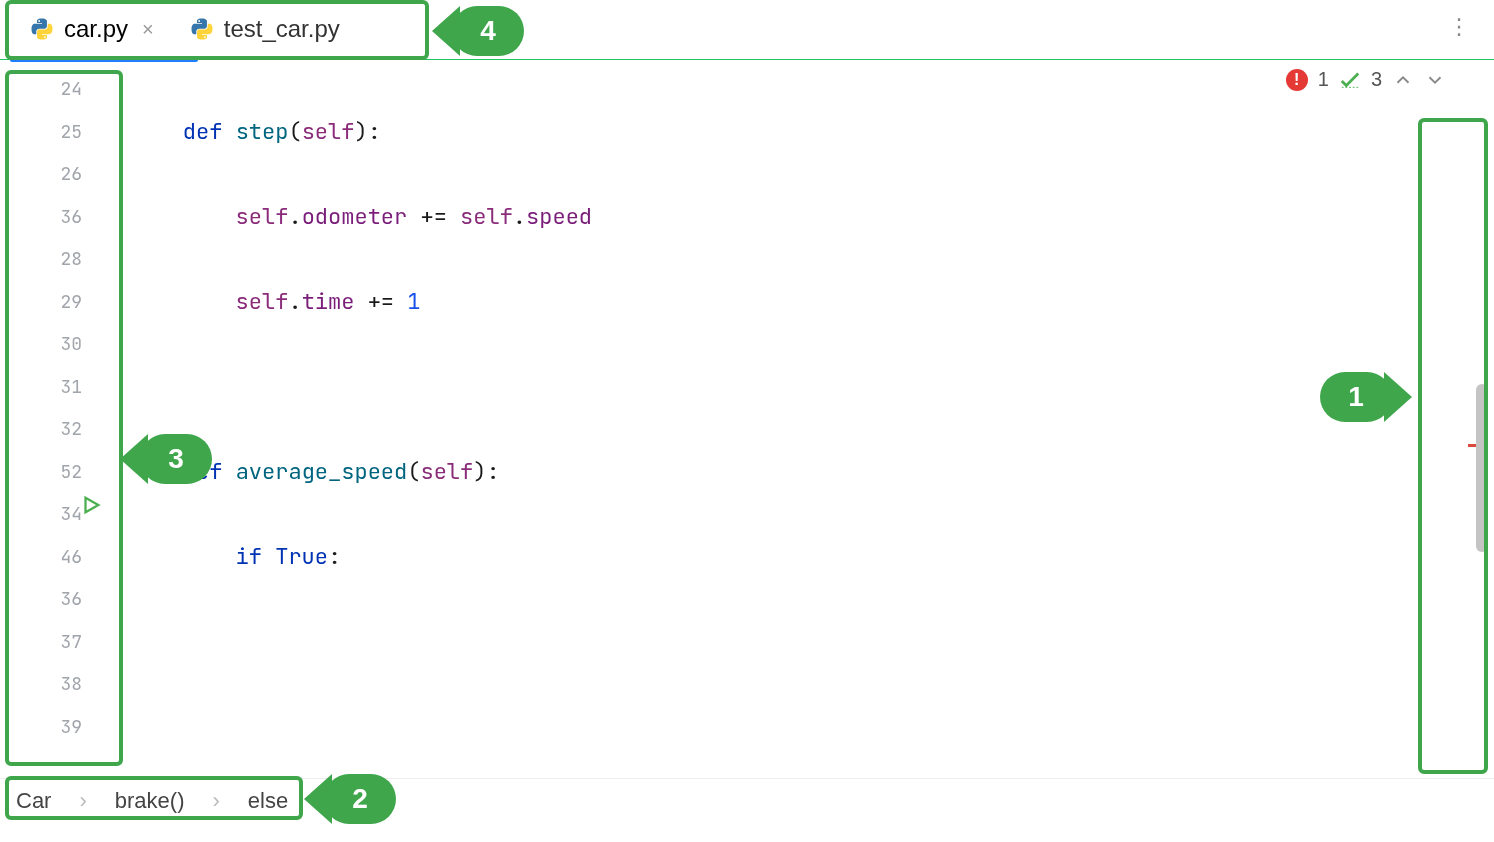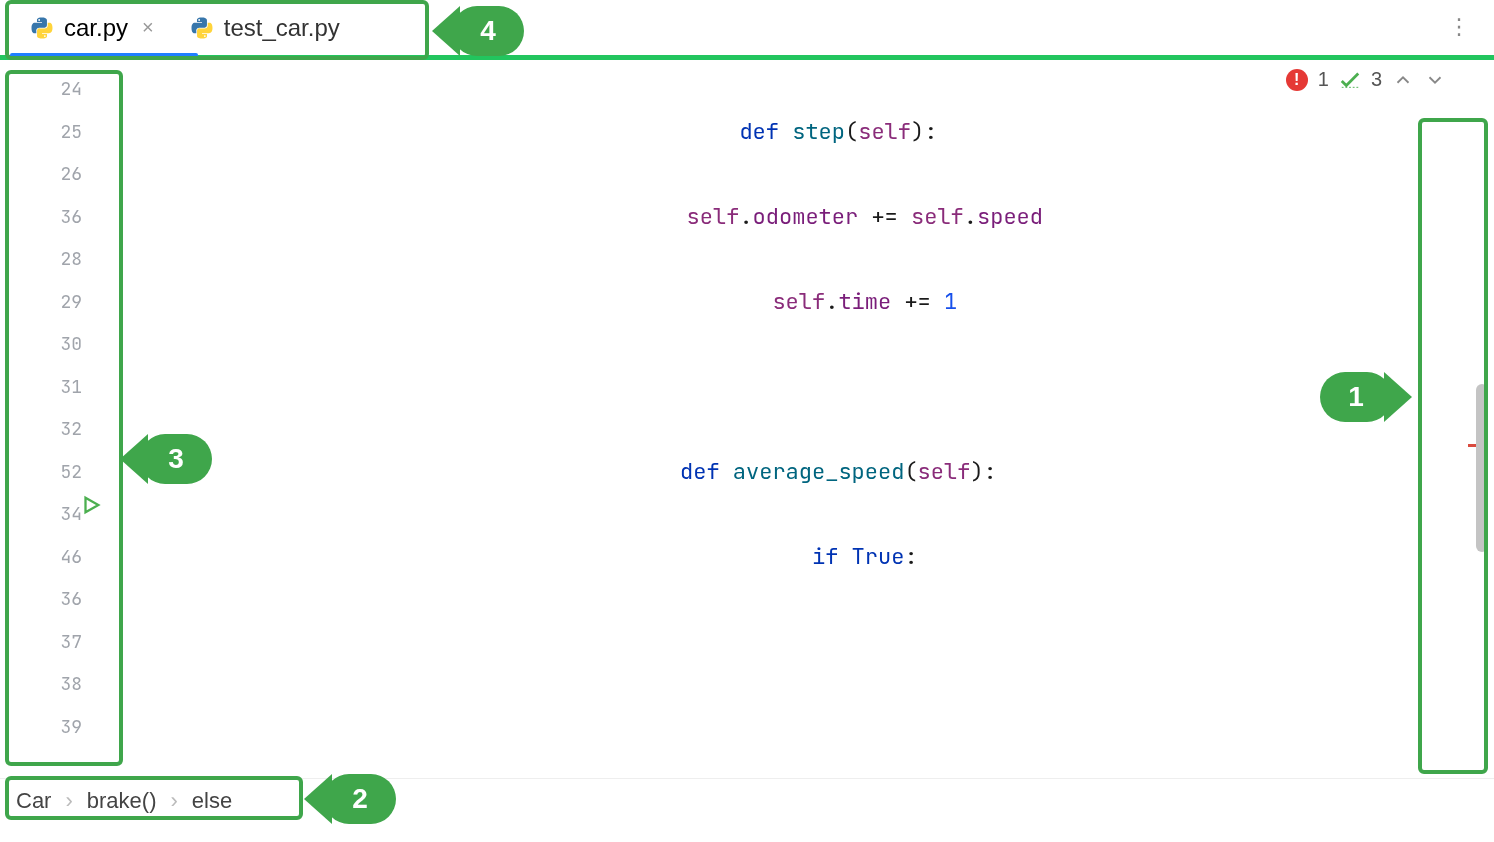--- a/index.html
+++ b/index.html
@@ -1,41 +1,41 @@
 <!DOCTYPE html>
 <html><head>
 <meta charset="utf-8">
 <style>
 * { box-sizing: border-box; margin: 0; padding: 0; }
 body { font-family: -apple-system, BlinkMacSystemFont, "Segoe UI", sans-serif; width: 1494px; height: 842px; background: #fff; overflow: hidden; position: relative; }
-.tabbar { height: 60px; display: flex; align-items: center; border-bottom: 5px solid #22c55e; padding-left: 12px; position: relative; }
+.tabbar { height: 60px; display: flex; align-items: flex-end; border-bottom: 1px solid #22c55e; padding-left: 12px; position: relative; }
 .tab { display: flex; align-items: center; padding: 0 18px; height: 60px; font-size: 24px; color: #333; position: relative; cursor: pointer; }
 .tab.active { color: #000; }
 .active-underline { position: absolute; left: 10px; width: 188px; height: 5px; background: #1f7fff; bottom: -3px; border-radius: 2px; }
 .python-icon { width: 24px; height: 24px; margin-right: 10px; }
 .close-x { margin-left: 14px; color: #999; font-size: 20px; }
 .more-btn { position: absolute; right: 22px; top: 14px; color: #888; font-size: 22px; letter-spacing: 2px; }
 .editor-wrap { position: relative; height: 718px; }
 .editor { display: flex; height: 100%; }
 .gutter { width: 100px; text-align: right; padding-right: 18px; color: #a0a4ab; font-family: "JetBrains Mono","Menlo","Consolas",monospace; font-size: 18px; line-height: 42.5px; padding-top: 8px; user-select: none; }
 .gutter-extra { width: 30px; position: relative; }
 .run-icon { position: absolute; top: 434px; left: -20px; }
 .run-icon svg { width: 22px; height: 22px; }
 .code { flex: 1; font-family: "JetBrains Mono","Menlo","Consolas",monospace; font-size: 22px; line-height: 42.5px; padding-top: 8px; white-space: pre; color: #1a1a1a; }
-.code .line { height: 42.5px; text-align: center; }
+.code .line { height: 42.5px; }
 .kw { color: #0033b3; }
 .fn { color: #00657f; }
 .param { color: #8a2c7a; }
 .prop { color: #7a1e7a; }
 .num { color: #1750eb; }
 .err { text-decoration: underline wavy #e53935; text-decoration-skip-ink: none; }
 .inspections { position: absolute; top: 8px; right: 48px; display: flex; align-items: center; gap: 10px; font-size: 20px; color: #555; }
 .inspections svg { width: 22px; height: 22px; }
 .err-circle { background: #e53935; color: #fff; border-radius: 50%; width: 22px; height: 22px; display: inline-flex; align-items: center; justify-content: center; font-weight: bold; font-size: 16px; }
-.breadcrumb { height: 44px; display: flex; align-items: center; padding-left: 16px; font-size: 22px; color: #444; border-top: 1px solid #eee; gap: 14px; }
+.breadcrumb { height: 44px; display: flex; align-items: center; padding-left: 16px; font-size: 22px; color: #444; border-top: 1px solid #eee; gap: 28px; }
 .breadcrumb .sep { color: #bbb; }
 .scrollbar-track { position: absolute; right: 6px; top: 74px; width: 16px; height: 700px; }
 .scroll-thumb { position: absolute; top: 310px; width: 12px; height: 168px; background: #c4c4c4; border-radius: 6px; right: 0; }
 .scroll-mark { position: absolute; right: 0; width: 20px; height: 3px; }
 .mark-err { background: #d94b3f; top: 370px; }
 
 .callout-box { position: absolute; border: 4px solid #3fa64b; border-radius: 6px; pointer-events: none; }
 .callout-label { position: absolute; width: 72px; height: 50px; background: #3fa64b; color: #fff; font-size: 28px; font-weight: 600; display: flex; align-items: center; justify-content: center; border-radius: 25px 25px 25px 25px; }
 .callout-label::before { content: ""; position: absolute; width: 0; height: 0; }
 .callout-label.point-right::before { right: -20px; border-top: 25px solid transparent; border-bottom: 25px solid transparent; border-left: 28px solid #3fa64b; }

